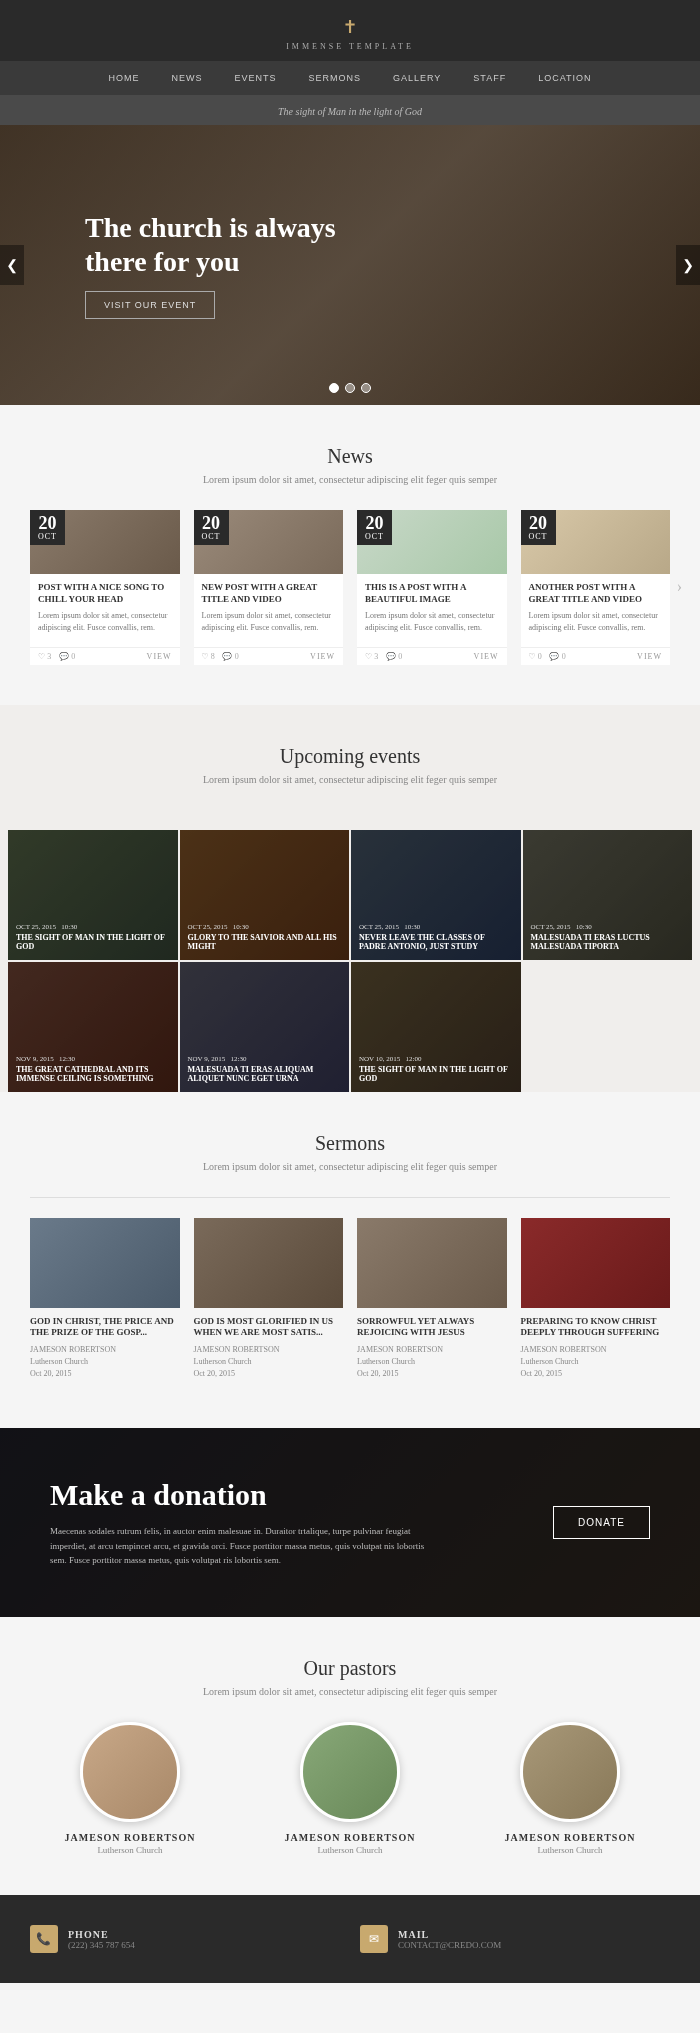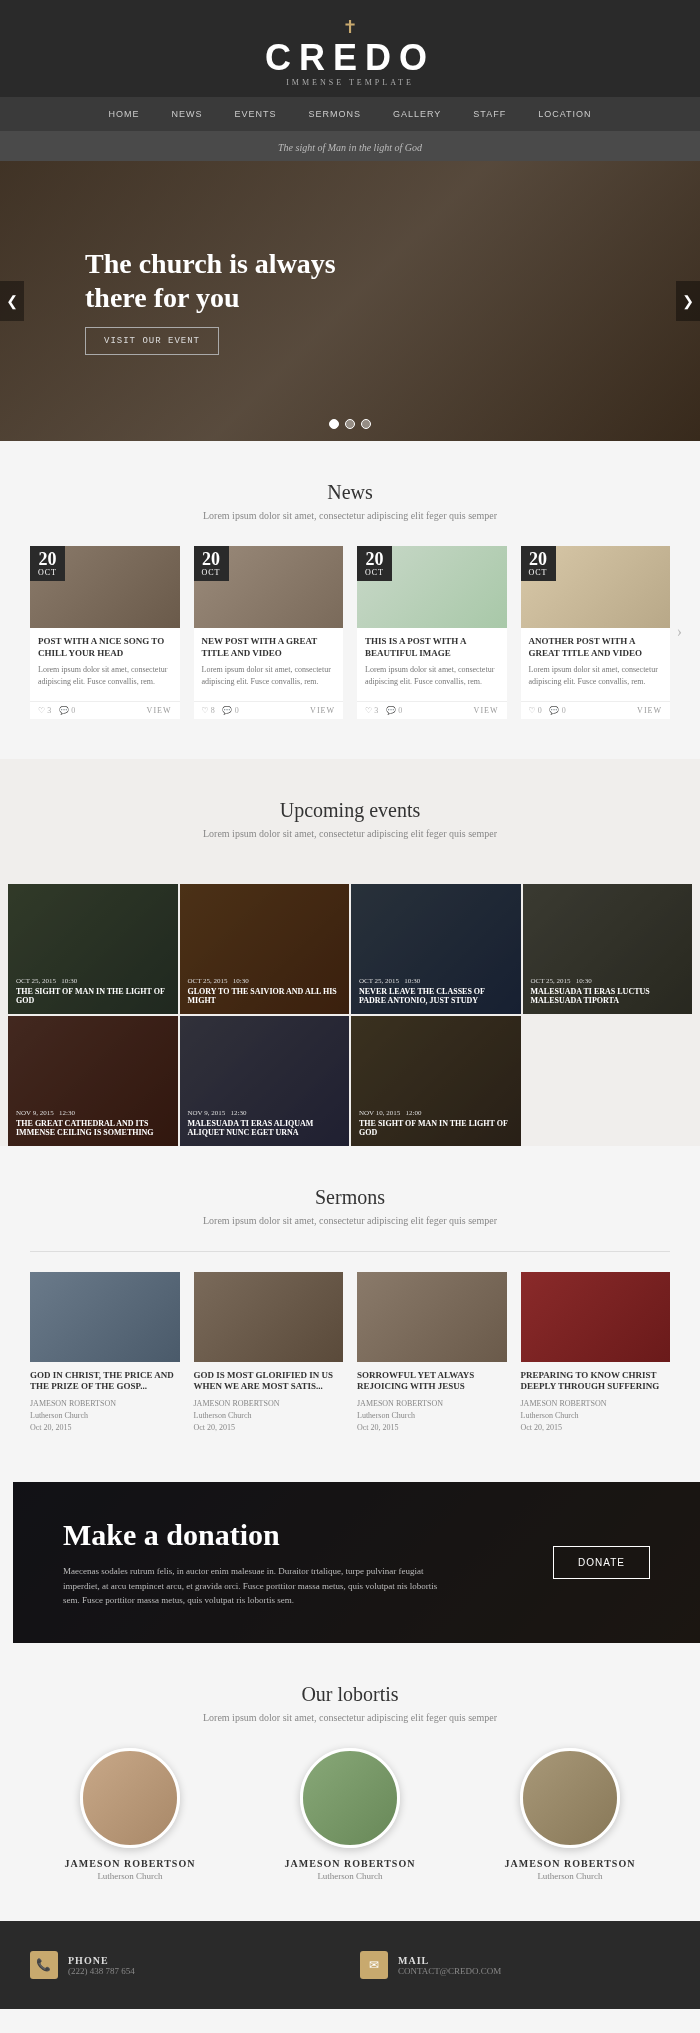--- a/index.html
+++ b/index.html
@@ -18,38 +18,38 @@
     
     .tagline-bar { background: #4a4a4a; text-align: center; padding: 6px; }
     .tagline-bar span { color: #bbb; font-style: italic; font-size: 10px; }
     
     
     .hero { position: relative; background: linear-gradient(rgba(0,0,0,0.55), rgba(0,0,0,0.45)), #5a4a3a; min-height: 280px; display: flex; align-items: center; overflow: hidden; }
     .hero-bg { position: absolute; inset: 0; background: linear-gradient(135deg, #4a3a2a 0%, #6a5a4a 50%, #3a2a1a 100%); opacity: 0.7; }
     .hero-content { position: relative; z-index: 1; padding: 40px 50px; max-width: 360px; margin-left: 35px; }
     .hero-title { color: #fff; font-size: 28px; font-weight: bold; line-height: 1.2; margin-bottom: 12px; }
     .hero-text { color: #ddd; font-size: 10px; line-height: 1.6; margin-bottom: 20px; }
-    .hero-btn { border: 1.5px solid #aaa; color: #ddd; padding: 8px 18px; font-size: 9px; letter-spacing: 1px; text-transform: uppercase; background: transparent; cursor: pointer; font-family: Liberation Mono, monospace; }
+    .hero-btn { border: 1.5px solid #aaa; color: #ddd; padding: 8px 18px; font-size: 9px; letter-spacing: 1px; text-transform: uppercase; background: transparent; cursor: pointer; font-family: Liberation Sans, sans-serif; }
     .hero-arrow { position: absolute; top: 50%; transform: translateY(-50%); background: rgba(0,0,0,0.4); color: #fff; width: 24px; height: 40px; display: flex; align-items: center; justify-content: center; font-size: 14px; cursor: pointer; z-index: 2; }
     .hero-arrow.left { left: 0; }
     .hero-arrow.right { right: 0; }
     .hero-dots { position: absolute; bottom: 12px; left: 50%; transform: translateX(-50%); display: flex; gap: 6px; }
     .hero-dot { width: 10px; height: 10px; border-radius: 50%; background: rgba(255,255,255,0.4); border: 1.5px solid #fff; }
     .hero-dot.active { background: #fff; }
     
     
     .section { padding: 40px 30px; background: #f5f5f5; }
     .section-header { text-align: center; margin-bottom: 25px; }
     .section-header h2 { font-size: 20px; color: #333; font-weight: normal; margin-bottom: 6px; }
     .section-header p { font-size: 10px; color: #888; }
     
     
     .news-grid { display: grid; grid-template-columns: repeat(4, 1fr); gap: 14px; position: relative; }
     .news-card { background: #fff; }
-    .news-img { width: 100%; height: 82px; object-fit: cover; background: #ccc; position: relative; overflow: hidden; }
+    .news-img { width: 100%; height: 64px; object-fit: cover; background: #ccc; position: relative; overflow: hidden; }
     .news-date-badge { position: absolute; top: 0; left: 0; background: #2a2a2a; color: #fff; text-align: center; padding: 4px 8px; }
     .news-date-badge .day { font-size: 18px; font-weight: bold; line-height: 1; }
     .news-date-badge .month { font-size: 8px; letter-spacing: 1px; text-transform: uppercase; }
     .news-body { padding: 8px; }
     .news-card h4 { font-size: 9px; font-weight: bold; text-transform: uppercase; color: #333; margin-bottom: 5px; line-height: 1.3; }
     .news-card p { font-size: 8px; color: #777; line-height: 1.4; margin-bottom: 6px; }
     .news-card-footer { display: flex; justify-content: space-between; align-items: center; padding: 4px 8px; border-top: 1px solid #eee; }
     .news-stats { display: flex; gap: 8px; font-size: 8px; color: #aaa; }
     .news-view { font-size: 8px; color: #999; text-transform: uppercase; letter-spacing: 1px; }
     .news-arrow { position: absolute; right: -12px; top: 50%; transform: translateY(-50%); color: #bbb; font-size: 16px; cursor: pointer; }
@@ -79,21 +79,21 @@
     .sermons-section { background: #f5f5f5; padding: 40px 30px; }
     .sermon-divider { border: none; border-top: 1px solid #ddd; margin: 0 0 20px; }
     .sermons-grid { display: grid; grid-template-columns: repeat(4, 1fr); gap: 14px; }
     .sermon-card { }
     .sermon-img { width: 100%; height: 90px; background: #bbb; display: block; }
     .sermon-body { padding: 8px 0; }
     .sermon-card h4 { font-size: 9px; font-weight: bold; text-transform: uppercase; color: #333; margin-bottom: 5px; line-height: 1.3; }
     .sermon-meta { font-size: 8px; color: #888; line-height: 1.5; }
     
     
-    .donation-section { background: linear-gradient(rgba(0,0,0,0.7), rgba(0,0,0,0.7)), linear-gradient(135deg, #3a3a4a, #5a4a3a); padding: 36px 50px; display: flex; justify-content: space-between; align-items: center; margin-left: 13px; }
+    .donation-section { background: linear-gradient(rgba(0,0,0,0.7), rgba(0,0,0,0.7)), linear-gradient(135deg, #3a3a4a, #5a4a3a); padding: 50px 50px; display: flex; justify-content: space-between; align-items: center; }
     .donation-content h2 { color: #fff; font-size: 30px; font-weight: bold; margin-bottom: 12px; }
     .donation-content p { color: #bbb; font-size: 9px; line-height: 1.6; max-width: 380px; }
     .donate-btn { border: 1.5px solid #fff; color: #fff; padding: 10px 24px; font-size: 10px; letter-spacing: 1px; text-transform: uppercase; background: transparent; cursor: pointer; white-space: nowrap; }
     
     
     .pastors-section { background: #f5f5f5; padding: 40px 30px; }
     .pastors-grid { display: grid; grid-template-columns: repeat(3, 1fr); gap: 20px; text-align: center; }
     .pastor-avatar { width: 100px; height: 100px; border-radius: 50%; background: #bbb; margin: 0 auto 10px; overflow: hidden; border: 3px solid #fff; box-shadow: 0 2px 8px rgba(0,0,0,0.2); }
     .pastor-name { font-size: 10px; font-weight: bold; text-transform: uppercase; color: #333; letter-spacing: 1px; }
     .pastor-church { font-size: 9px; color: #888; margin-top: 2px; }
@@ -118,21 +118,20 @@
     
     .pastor1 { background: linear-gradient(135deg, #c8a888, #a88868); }
     .pastor2 { background: linear-gradient(135deg, #88a878, #688858); }
     .pastor3 { background: linear-gradient(135deg, #a89878, #887858); }
   </style>
 </head>
 <body>
 
 <header class="header">
   <div class="logo-cross-icon">✝</div>
-  <div class="logo-title">CREDO</div>
   <div class="logo-subtitle">IMMENSE TEMPLATE</div>
 </header>
 
 <nav>
   <a href="#">HOME</a>
   <a href="#">NEWS</a>
   <a href="#">EVENTS</a>
   <a href="#">SERMONS</a>
   <a href="#">GALLERY</a>
   <a href="#">STAFF</a>
@@ -370,21 +369,21 @@
 <section class="donation-section">
   <div class="donation-content">
     <h2>Make a donation</h2>
     <p>Maecenas sodales rutrum felis, in auctor enim malesuae in. Duraitor trtalique, turpe pulvinar feugiat imperdiet, at arcu tempincet arcu, et gravida orci. Fusce porttitor massa metus, quis volutpat nis lobortis sem. Fusce porttitor massa metus, quis volutpat ris lobortis sem.</p>
   </div>
   <button class="donate-btn">DONATE</button>
 </section>
 
 <section class="pastors-section">
   <div class="section-header">
-    <h2>Our lobortis</h2>
+    <h2>Our pastors</h2>
     <p>Lorem ipsum dolor sit amet, consectetur adipiscing elit feger quis semper</p>
   </div>
   <div class="pastors-grid">
     <div class="pastor-card">
       <div class="pastor-avatar pastor1"></div>
       <div class="pastor-name">JAMESON ROBERTSON</div>
       <div class="pastor-church">Lutherson Church</div>
     </div>
     <div class="pastor-card">
       <div class="pastor-avatar pastor2"></div>
@@ -398,21 +397,21 @@
     </div>
   </div>
 </section>
 
 <footer class="footer">
   <div class="footer-contact">
     <div class="footer-contact-item">
       <div class="footer-icon">📞</div>
       <div class="footer-contact-text">
         <h4>PHONE</h4>
-        <p>(222) 438 787 654</p>
+        <p>(222) 345 787 654</p>
       </div>
     </div>
   </div>
   <div class="footer-contact">
     <div class="footer-contact-item">
       <div class="footer-icon">✉</div>
       <div class="footer-contact-text">
         <h4>MAIL</h4>
         <p>CONTACT@CREDO.COM</p>
       </div>

